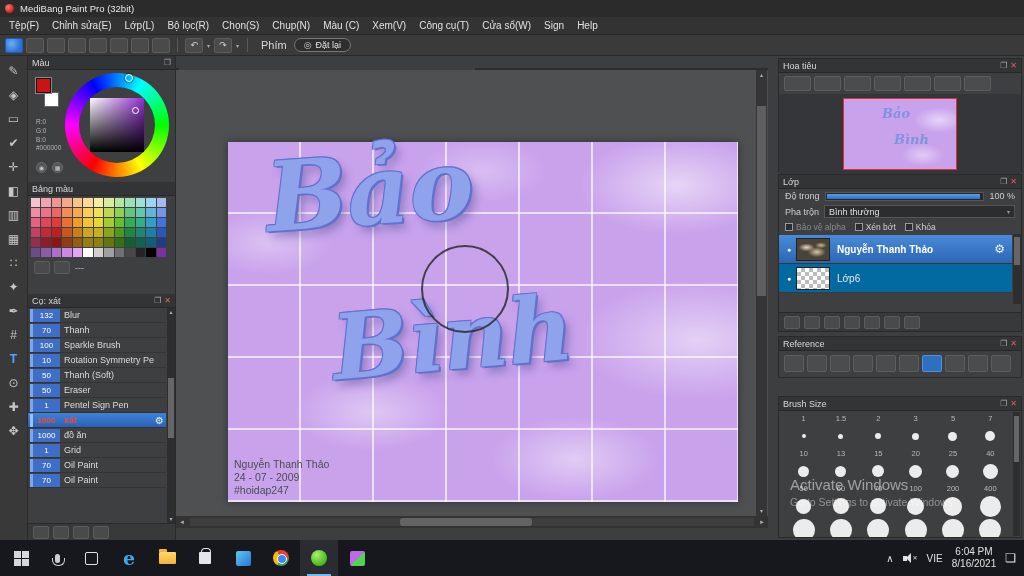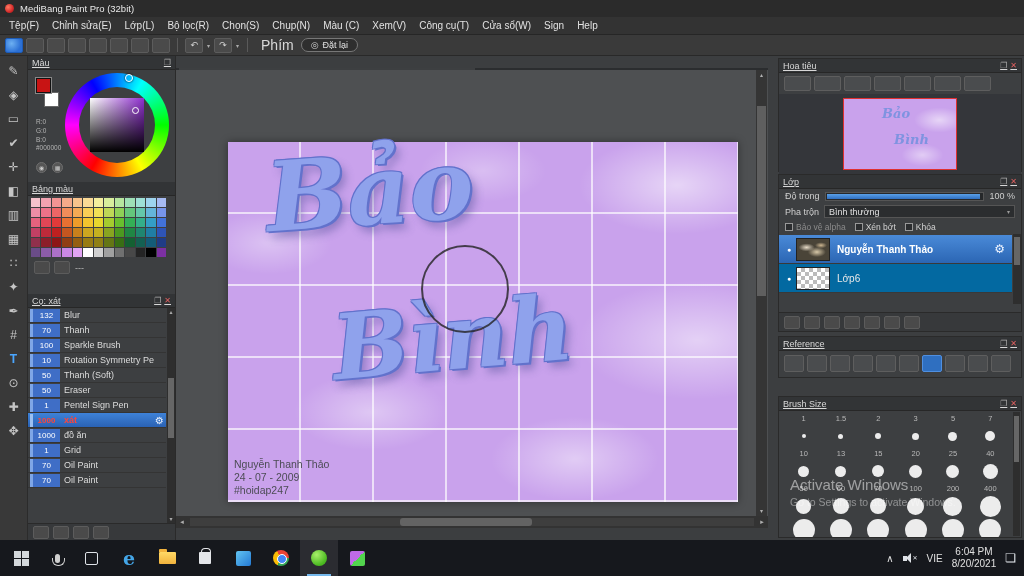--- a/index.html
+++ b/index.html
@@ -10,32 +10,32 @@
   .titlebar{position:absolute;top:0;left:0;right:0;height:17px;background:#2b2b2b;display:flex;align-items:center;padding-left:5px;font-size:9.5px;color:#e8e8e8;}
   .app-icon{width:9px;height:9px;border-radius:50%;background:radial-gradient(circle at 35% 35%,#ff7a62,#d42a2a 60%,#861010);margin-right:6px;}
   .win-controls{margin-left:auto;display:flex;height:100%;}
   .win-btn{width:36px;display:flex;align-items:center;justify-content:center;font-size:9px;color:#ccc;}
   .menubar{position:absolute;top:17px;left:0;right:0;height:18px;background:#333;display:flex;align-items:center;gap:13px;padding:0 9px;font-size:10px;color:#e2e2e2;border-bottom:1px solid #262626;}
   .toolbar{position:absolute;top:35px;left:0;right:0;height:21px;background:#3a3a3a;display:flex;align-items:center;gap:3px;padding:0 5px;border-bottom:1px solid #292929;}
   .tb-icon{width:18px;height:15px;background:#4a4a4a;border:1px solid #5c5c5c;border-radius:2px;display:flex;align-items:center;justify-content:center;font-size:9px;color:#d2d2d2;}
   [data-name="paint-tool-logo-icon"]{background:radial-gradient(circle at 35% 35%,#6db0f2,#2b6fd4 70%);border-color:#1d5cb8;color:#fff;}
   .tb-sep{width:1px;height:14px;background:#5a5a5a;margin:0 4px;}
   .tb-caret{font-size:6px;color:#aaa;margin:0 1px;}
-  .tb-label{font-size:14px;color:#d8d8d8;margin:0 4px 0 6px;}
+  .tb-label{font-size:11px;color:#d8d8d8;margin:0 4px 0 6px;}
   .pill{display:flex;align-items:center;gap:4px;background:#2e2e2e;border:1px solid #777;border-radius:9px;padding:1px 9px;font-size:9px;color:#e0e0e0;}
   .pill .dot{font-size:9px;color:#ccc;}
 
   
   .toolstrip{position:absolute;top:56px;left:0;width:28px;height:484px;background:#393939;border-right:1px solid #2b2b2b;display:flex;flex-direction:column;align-items:center;padding-top:5px;gap:4px;}
   .tool{width:22px;height:20px;display:flex;align-items:center;justify-content:center;font-size:12px;color:#c6c6c6;border-radius:2px;}
   .tool.selected{color:#4aa6ff;font-weight:bold;}
 
   
   .leftcol{position:absolute;top:56px;left:28px;width:148px;height:484px;background:#3d3f41;border-right:1px solid #2a2a2a;display:flex;flex-direction:column;overflow:hidden;}
-  .panel-header{height:14px;background:#323436;display:flex;align-items:center;padding:0 4px;font-size:9px;color:#d8d8d8;border-bottom:1px solid #272727;flex:none;text-decoration:underline;}
+  .panel-header{height:14px;background:#323436;display:flex;align-items:center;padding:0 4px;font-size:9px;color:#d8d8d8;border-bottom:1px solid #272727;flex:none;}
   .ph-icons{margin-left:auto;display:flex;gap:3px;font-size:8px;line-height:1;}
   .ph-float{color:#a8a8a8;}
   .ph-close{color:#e06060;}
   .color-body{position:relative;height:112px;flex:none;}
   .sw-bg{position:absolute;left:16px;top:22px;width:15px;height:15px;background:#fff;border:1px solid #666;}
   .sw-fg{position:absolute;left:8px;top:8px;width:15px;height:15px;background:#c81414;border:1px solid #111;box-shadow:0 0 0 1px #888;}
   .rgb-lines{position:absolute;left:8px;top:48px;font-size:6.5px;color:#b4b4b4;line-height:1.35;}
   .mini-round{position:absolute;width:11px;height:11px;border-radius:50%;background:#565656;border:1px solid #6e6e6e;color:#ccc;font-size:6px;display:flex;align-items:center;justify-content:center;}
   .wheel{position:absolute;right:6px;top:3px;width:104px;height:104px;border-radius:50%;background:conic-gradient(from 210deg,#f00,#f0f,#00f,#0ff,#0f0,#ff0,#f00);}
   .wheel::before{content:'';position:absolute;inset:14px;border-radius:50%;background:#3d3f41;}
@@ -829,19 +829,19 @@
         </span>
       </div>
     <div class="tray" data-name="system-tray">
       <span data-name="tray-expand-icon">∧</span>
       <span class="spk" data-name="volume-muted-icon">
           <span class="x">✕</span>
         </span>
       <span data-name="language-indicator">VIE</span>
       <span class="clock" data-name="clock">
         <div data-name="tray-time">6:04 PM</div>
-        <div data-name="tray-date">8/20/2021</div>
+        <div data-name="tray-date">8/16/2021</div>
       </span>
       <span class="notif" data-name="notification-center-icon">❏</span>
     </div>
   </div>
 
 </div>
 
 </body></html>

